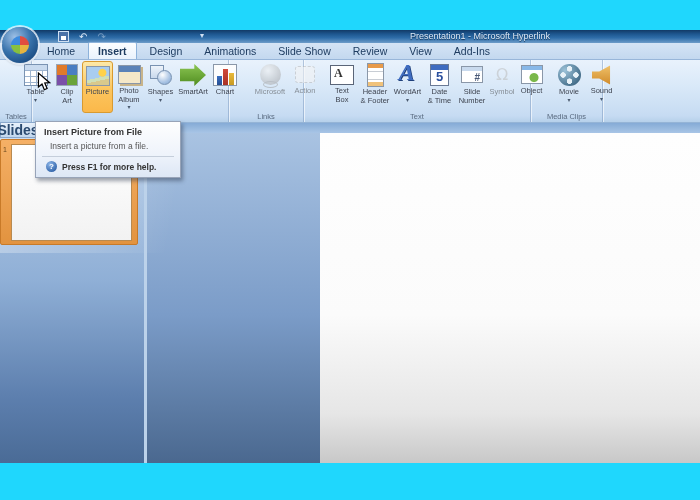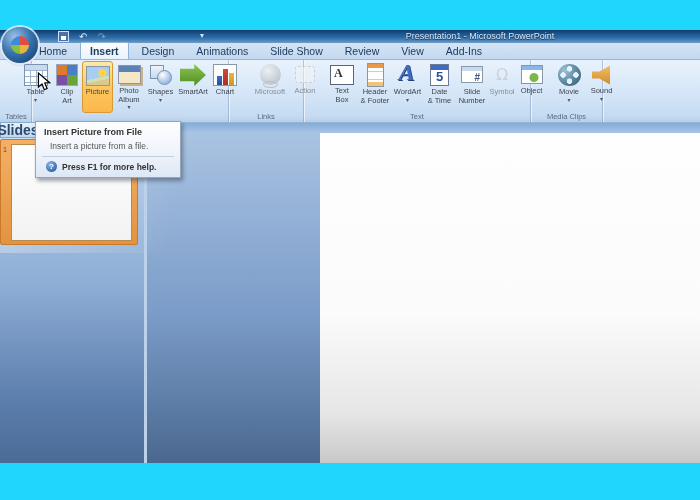--- a/index.html
+++ b/index.html
@@ -28,21 +28,21 @@
   .orb{left:2px;top:27px;width:36px;height:36px;border-radius:50%;z-index:5;
     background:radial-gradient(circle at 35% 28%,#9dc0e6 0%,#3a74ad 45%,#1d4f86 78%,#123a66 100%);
     box-shadow:0 0 0 2px rgba(235,243,252,.8), 0 1px 3px rgba(0,0,0,.4);}
   .orb::after{content:"";position:absolute;inset:9px;border-radius:50%;
     background:conic-gradient(#e84a3a 0 90deg,#f0b83a 90deg 180deg,#8ac43a 180deg 270deg,#3a8ae0 270deg);
     filter:blur(.7px);opacity:.95;}
 
   
   .tabrow{left:0;top:43px;width:700px;height:17px;
     background:linear-gradient(#d5e4f5,#c3d8ef);border-bottom:1px solid #98b6d9;
-    display:flex;align-items:flex-end;padding-left:30px;gap:4px;box-sizing:border-box;}
+    display:flex;align-items:flex-end;padding-left:38px;gap:4px;box-sizing:border-box;}
   .tab{padding:0 9px;font-size:10.5px;line-height:16px;color:#1e3c60;height:16px;}
   .tab.active{background:linear-gradient(#fdfeff,#e9f2fc);border:1px solid #8db2da;
     border-bottom:none;border-radius:2px 2px 0 0;font-weight:bold;}
 
   
   .ribbon{left:0;top:60px;width:700px;height:63px;
     background:linear-gradient(180deg,#e9f2fc 0%,#d8e8f8 45%,#c6dbf2 90%,#b6d0ea 100%);
     border-bottom:1px solid #95b4d6;box-sizing:border-box;}
   .rgroup{position:absolute;top:0;height:62px;border-right:1px solid rgba(120,150,190,.5);
     box-shadow:1px 0 0 rgba(255,255,255,.6);}
@@ -170,21 +170,21 @@
 
   <div class="abs bar-top"></div>
 
   <div class="abs titlebar">
     <div class="abs qat">
       <span class="qat-save"></span>
       <span class="qat-glyph">↶</span>
       <span class="qat-glyph qat-redo">↷</span>
     </div>
     <span class="abs qat-caret">▾</span>
-    <div class="abs win-title">Presentation1 - Microsoft PowerPoint</div>
+    <div class="abs win-title">Presentation1 - Microsoft Hyperlink</div>
   </div>
 
   <div class="abs orb"></div>
 
   <div class="abs tabrow">
     <div class="tab">Home</div>
     <div class="tab active">Insert</div>
     <div class="tab">Design</div>
     <div class="tab">Animations</div>
     <div class="tab">Slide Show</div>

